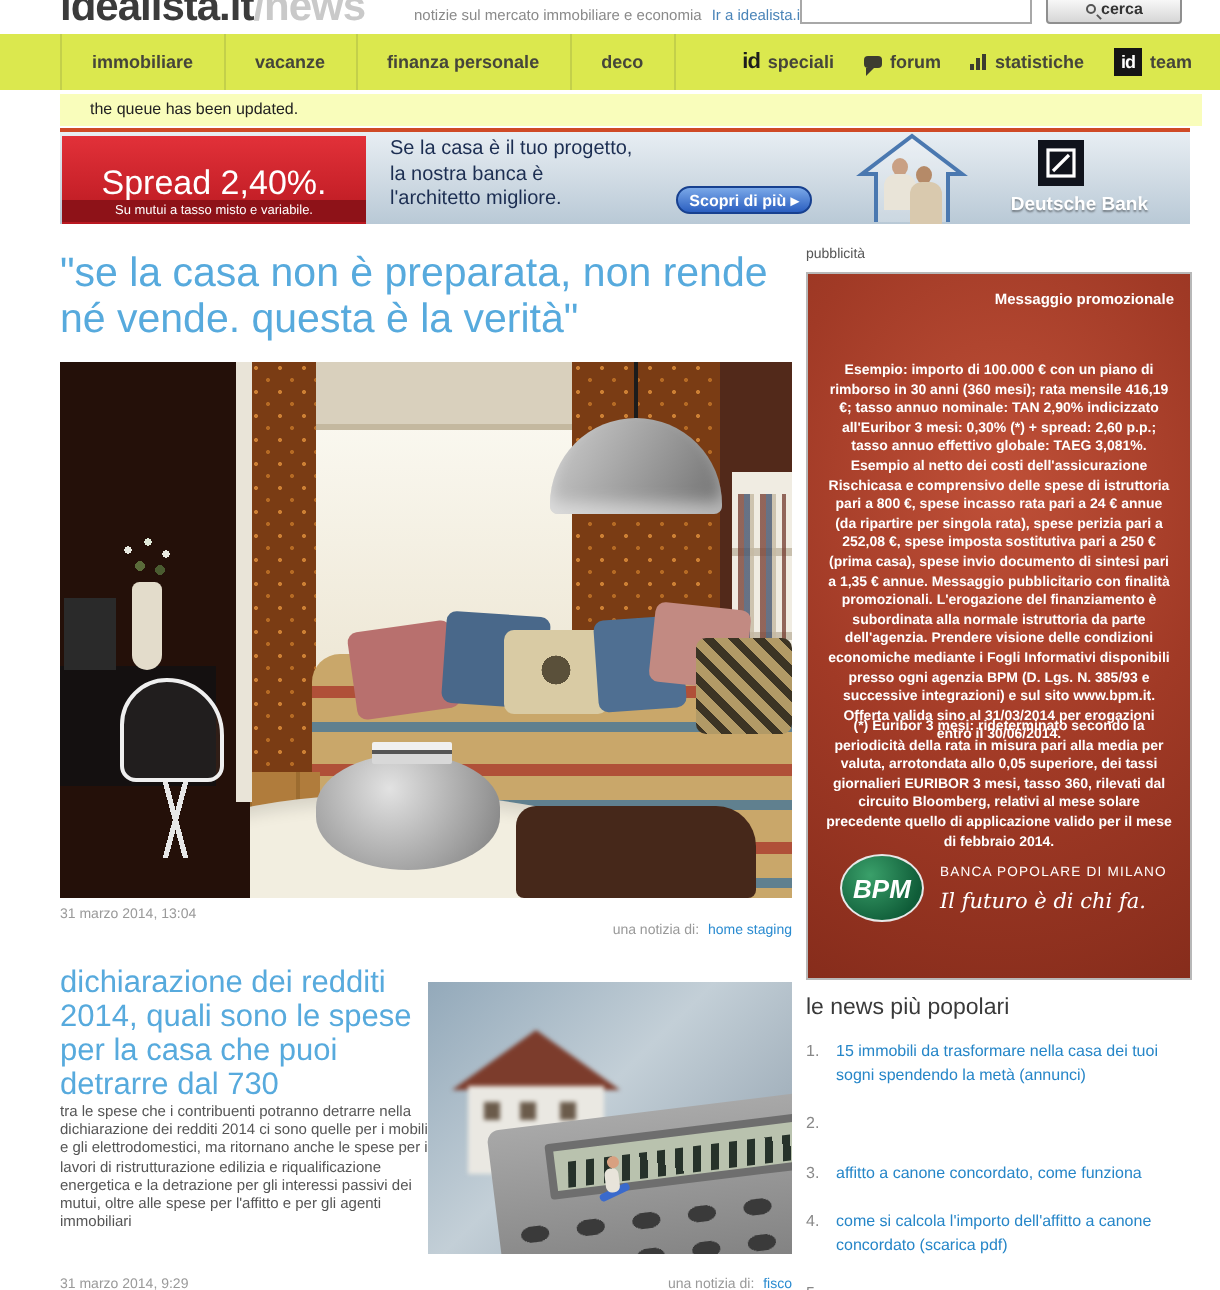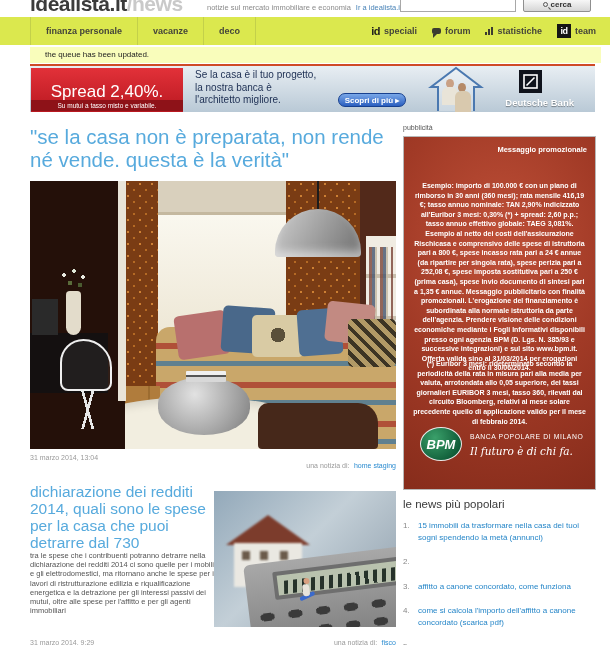--- a/index.html
+++ b/index.html
@@ -134,22 +134,23 @@
     <div class="tagline"><span>notizie sul mercato immobiliare e economia</span><span class="site-link">Ir a idealista.it »</span></div>
     <input class="search-input" style="">
     <div class="search-btn">
         <span class="mag"></span>
         <span>cerca</span>
       </div>
   </div>
 
   <div class="nav">
     <div class="nav-items">
+      <div class="nav-item">immobiliare</div>
+      <div class="nav-item">vacanze</div>
       <div class="nav-item">finanza personale</div>
-      <div class="nav-item">vacanze</div>
       <div class="nav-item">deco</div>
     </div>
     <div class="nav-right">
       <div class="nav-tool">
           <span class="id-text">id</span>
           <span>speciali</span>
         </div>
       <div class="nav-tool">
           <span class="bubble-icon"></span>
           <span>forum</span>

